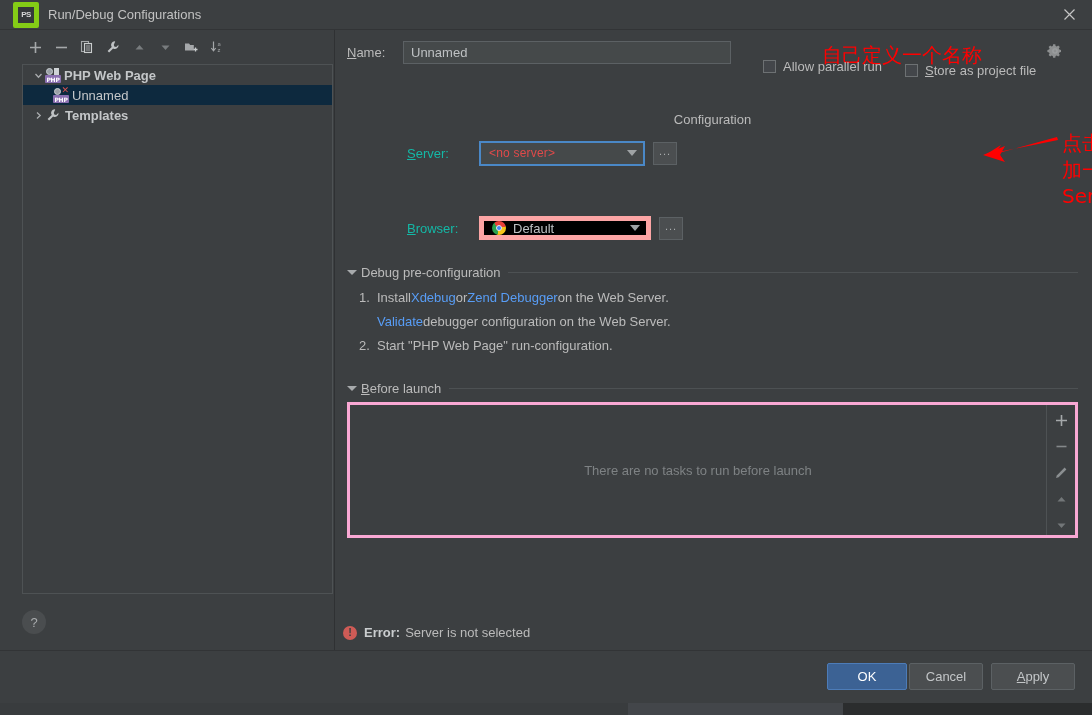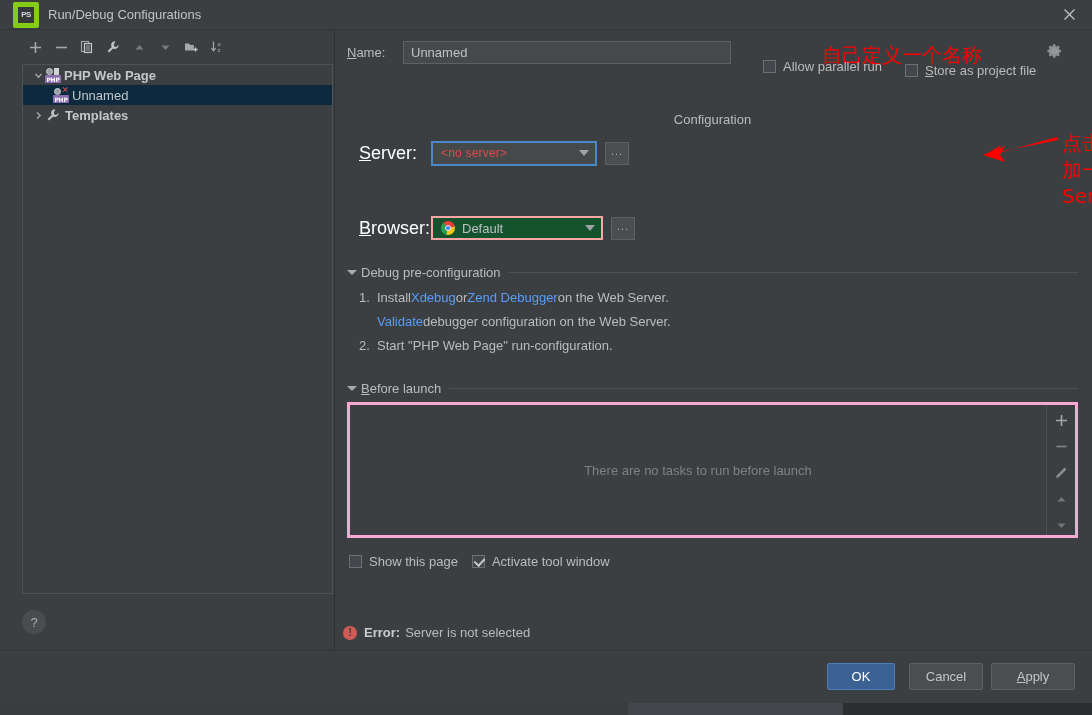--- a/index.html
+++ b/index.html
@@ -141,24 +141,24 @@
   .tri::after{
     content:"";position:absolute;left:0;top:2px;
     border-left:5px solid transparent;border-right:5px solid transparent;
     border-top:5px solid #a7aaac;
   }
 
   
   #cfg-server{position:absolute;left:24px;top:110px;right:14px;height:26px;display:flex;align-items:center;}
   #cfg-url{position:absolute;left:24px;top:145px;right:14px;height:26px;display:flex;align-items:center;}
   #cfg-browser{position:absolute;left:24px;top:185px;right:14px;height:26px;display:flex;align-items:center;}
-  .cfg-lbl{width:72px;flex:0 0 72px;font-size:18px;color:#ffffff;}
+  .cfg-lbl{width:72px;flex:0 0 72px;font-size:13px;color:#14b8a6;margin-left:48px;}
 
   .combo{
-    height:24px;box-sizing:border-box;background:#14532d;border:2px solid #fca5a5;
+    height:24px;box-sizing:border-box;background:#000000;border:5px solid #fca5a5;
     display:flex;align-items:center;padding:0 4px 0 8px;color:#bec1c3;font-size:13px;
     cursor:default;position:relative;
   }
   .combo .caret{
     margin-left:auto;width:14px;height:14px;display:flex;align-items:center;justify-content:center;
   }
   .combo .caret::after{
     content:"";border-left:5px solid transparent;border-right:5px solid transparent;
     border-top:6px solid #9fa3a5;
   }
@@ -228,21 +228,21 @@
   
   #footer{
     height:52px;flex:0 0 52px;background:#3c3f41;position:relative;
     border-top:1px solid #323436;
   }
   .btn{
     position:absolute;top:12px;height:27px;box-sizing:border-box;
     border:1px solid #5c6164;background:#4b4e50;color:#c3c6c8;font-size:13px;
     display:flex;align-items:center;justify-content:center;cursor:default;border-radius:2px;
   }
-  #ok-btn{left:827px;width:68px;background:#3c6294;border-color:#4d7cb8;color:#ffffff;}
+  #ok-btn{left:827px;width:80px;background:#3c6294;border-color:#4d7cb8;color:#ffffff;}
   #cancel-btn{left:909px;width:74px;}
   #apply-btn{left:991px;width:84px;}
 </style>
 </head>
 <body>
 
 <div id="dialog">
 
   <div id="titlebar">
     <div id="app-badge">
@@ -471,30 +471,20 @@
               </svg>
             </div>
             <div class="bl-btn">
               <svg width="13" height="13" viewBox="0 0 13 13">
                 <path d="M2.5 4.5 L6.5 9 L10.5 4.5 Z" fill="#727678"></path>
               </svg>
             </div>
           </div>
         </div>
 
-        <div id="bottom-checks">
-          <div class="item">
-            <span class="cb"></span>
-            <span class="lbl">Show this page</span>
-          </div>
-          <div class="item">
-            <span class="cb checked"></span>
-            <span class="lbl">Activate tool window</span>
-          </div>
-        </div>
 
         <div id="error-line">
           <span id="error-ico">!</span>
           <span id="error-word">Error:</span>
           <span id="error-msg">Server is not selected</span>
         </div>
 
       </div>
     </div>
   </div>

